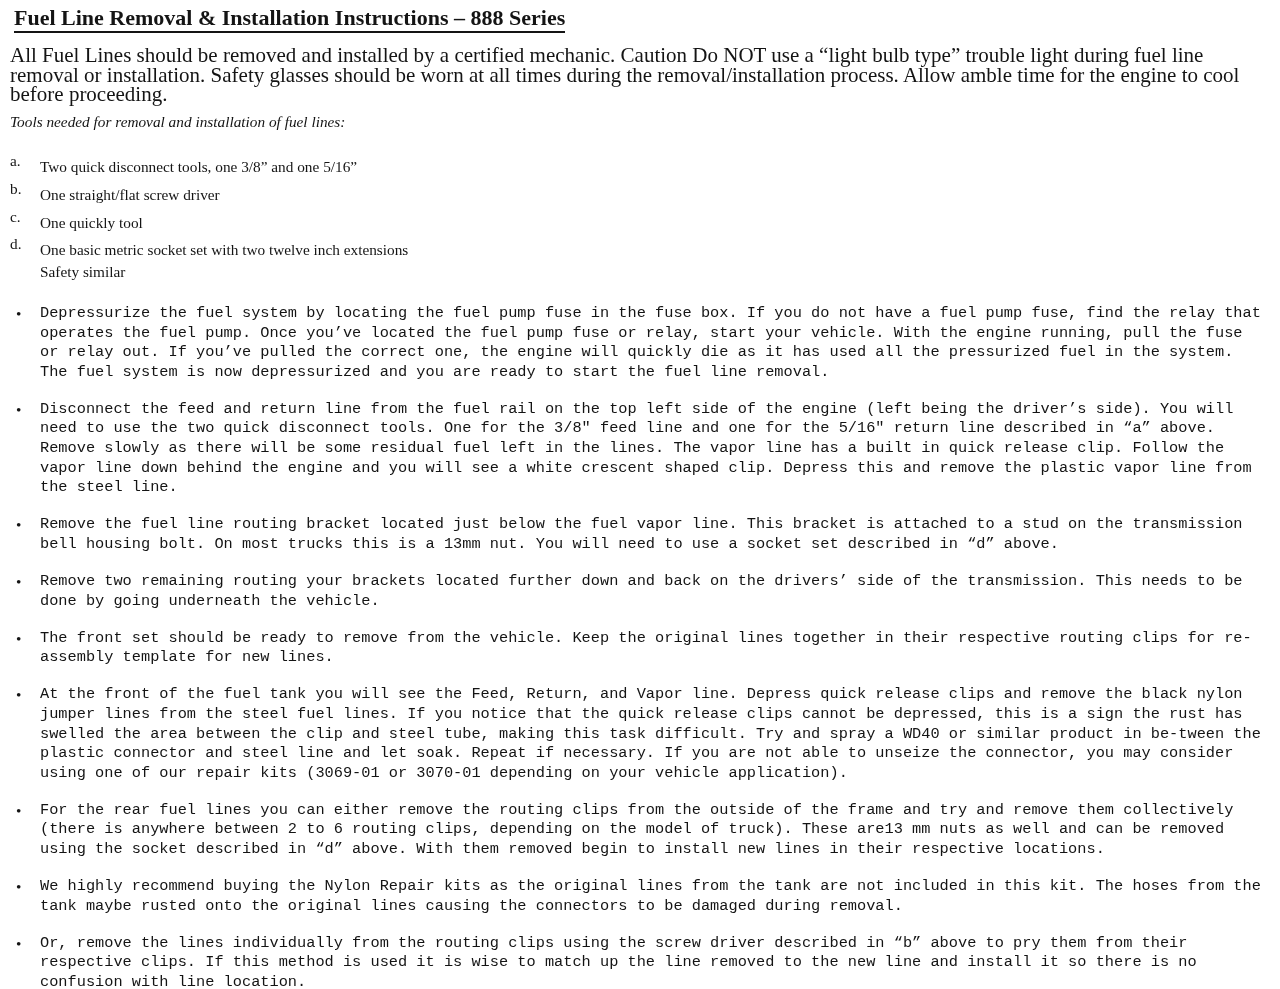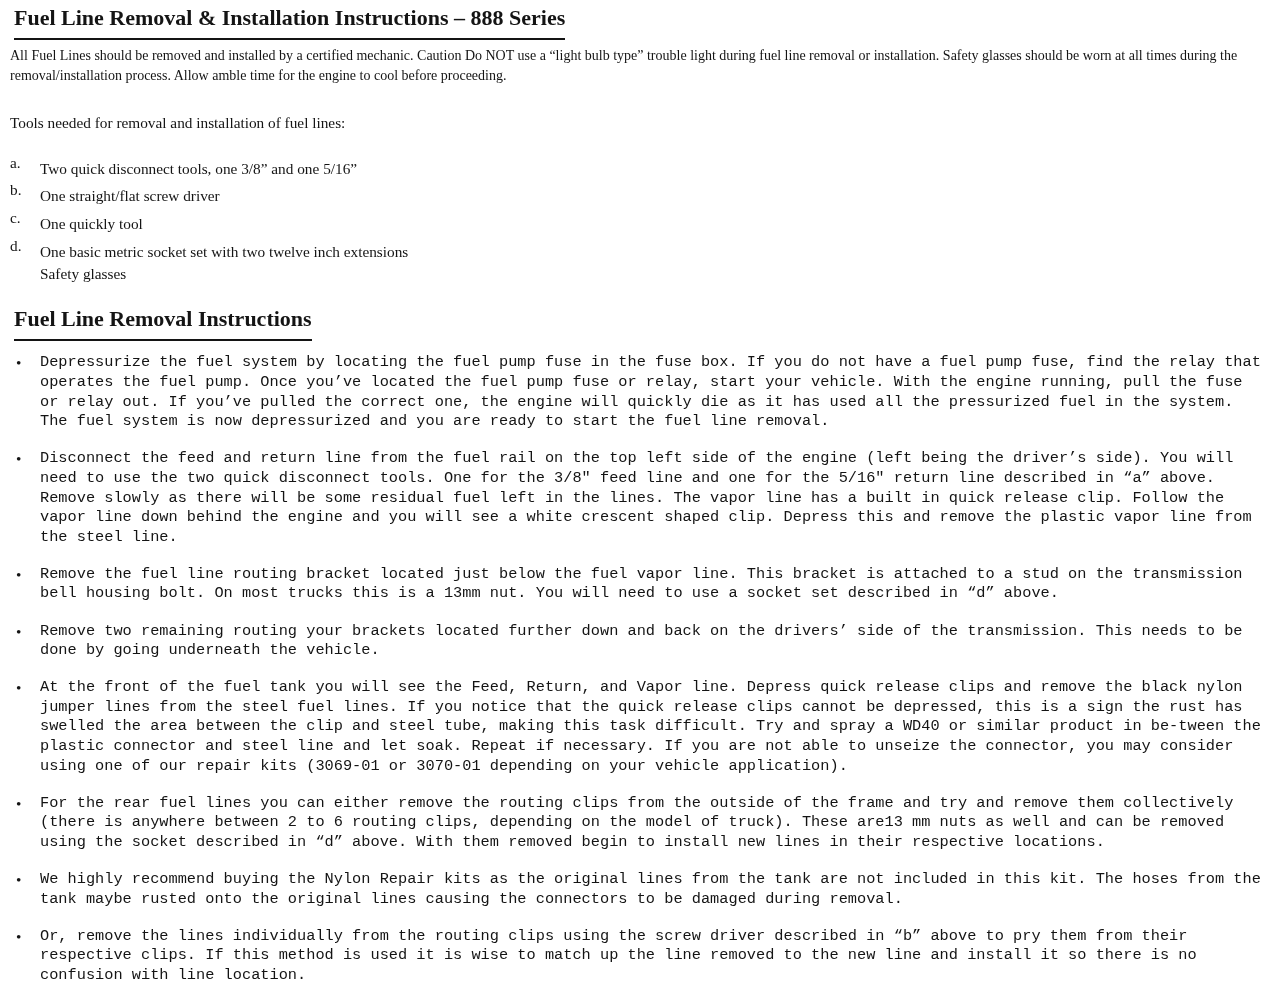--- a/index.html
+++ b/index.html
@@ -21,32 +21,33 @@
   }
   .doc-title {
     font-size: 22px;
     font-weight: bold;
     line-height: 27px;
     margin-left: 4px;
   }
   .doc-title .underlined,
   .section-heading .underlined {
     border-bottom: 2px solid #141414;
-    padding-bottom: 8px;
+    padding-bottom: 1px;
   }
   .intro {
     margin-top: 15px;
-    font-size: 14px;
+    font-size: 21px;
     line-height: 19.5px;
     padding-right: 12px;
   }
   .tools-heading {
-    margin-top: 28px;
+    margin-top: 7px;
     font-size: 15.3px;
     line-height: 19.5px;
+    font-style: italic;
   }
   .tools-list {
     margin-top: 19px;
   }
   .tool-item {
     display: flex;
     font-size: 15.3px;
     line-height: 21.8px;
   }
   .tool-letter {
@@ -104,43 +105,46 @@
       <span class="tool-text">One straight/flat screw driver</span>
     </div>
     <div class="tool-item">
       <span class="tool-letter">c.</span>
       <span class="tool-text">One quickly tool</span>
     </div>
     <div class="tool-item">
       <span class="tool-letter">d.</span>
       <span class="tool-text">
         <span>One basic metric socket set with two twelve inch extensions</span>
-        <div class="tool-extra">Safety glasses</div>
+        <div class="tool-extra">Safety similar</div>
       </span>
     </div>
   </div>
 
-  <h2 class="section-heading"><span class="underlined">Fuel Line Removal Instructions</span></h2>
 
   <div class="steps">
     <div class="step-item">
       <span class="bullet"></span>
       <span class="step-text">Depressurize the fuel system by locating the fuel pump fuse in the fuse box. If you do not have a fuel pump fuse, find the relay that operates the fuel pump. Once you’ve located the fuel pump fuse or relay, start your vehicle. With the engine running, pull the fuse or relay out. If you’ve pulled the correct one, the engine will quickly die as it has used all the pressurized fuel in the system. The fuel system is now depressurized and you are ready to start the fuel line removal.</span>
     </div>
     <div class="step-item">
       <span class="bullet"></span>
       <span class="step-text">Disconnect the feed and return line from the fuel rail on the top left side of the engine (left being the driver’s side). You will need to use the two quick disconnect tools. One for the 3/8" feed line and one for the 5/16" return line described in “a” above. Remove slowly as there will be some residual fuel left in the lines. The vapor line has a built in quick release clip. Follow the vapor line down behind the engine and you will see a white crescent shaped clip. Depress this and remove the plastic vapor line from the steel line.</span>
     </div>
     <div class="step-item">
       <span class="bullet"></span>
       <span class="step-text">Remove the fuel line routing bracket located just below the fuel vapor line. This bracket is attached to a stud on the transmission bell housing bolt. On most trucks this is a 13mm nut. You will need to use a socket set described in “d” above.</span>
     </div>
     <div class="step-item">
       <span class="bullet"></span>
       <span class="step-text">Remove two remaining routing your brackets located further down and back on the drivers’ side of the transmission. This needs to be done by going underneath the vehicle.</span>
+    </div>
+    <div class="step-item">
+      <span class="bullet"></span>
+      <span class="step-text">The front set should be ready to remove from the vehicle. Keep the original lines together in their respective routing clips for re-assembly template for new lines.</span>
     </div>
     <div class="step-item">
       <span class="bullet"></span>
       <span class="step-text">At the front of the fuel tank you will see the Feed, Return, and Vapor line. Depress quick release clips and remove the black nylon jumper lines from the steel fuel lines. If you notice that the quick release clips cannot be depressed, this is a sign the rust has swelled the area between the clip and steel tube, making this task difficult. Try and spray a WD40 or similar product in be-tween the plastic connector and steel line and let soak. Repeat if necessary. If you are not able to unseize the connector, you may consider using one of our repair kits (3069-01 or 3070-01 depending on your vehicle application).</span>
     </div>
     <div class="step-item">
       <span class="bullet"></span>
       <span class="step-text">For the rear fuel lines you can either remove the routing clips from the outside of the frame and try and remove them collectively (there is anywhere between 2 to 6 routing clips, depending on the model of truck). These are13 mm nuts as well and can be removed using the socket described in “d” above. With them removed begin to install new lines in their respective locations.</span>
     </div>
     <div class="step-item">

